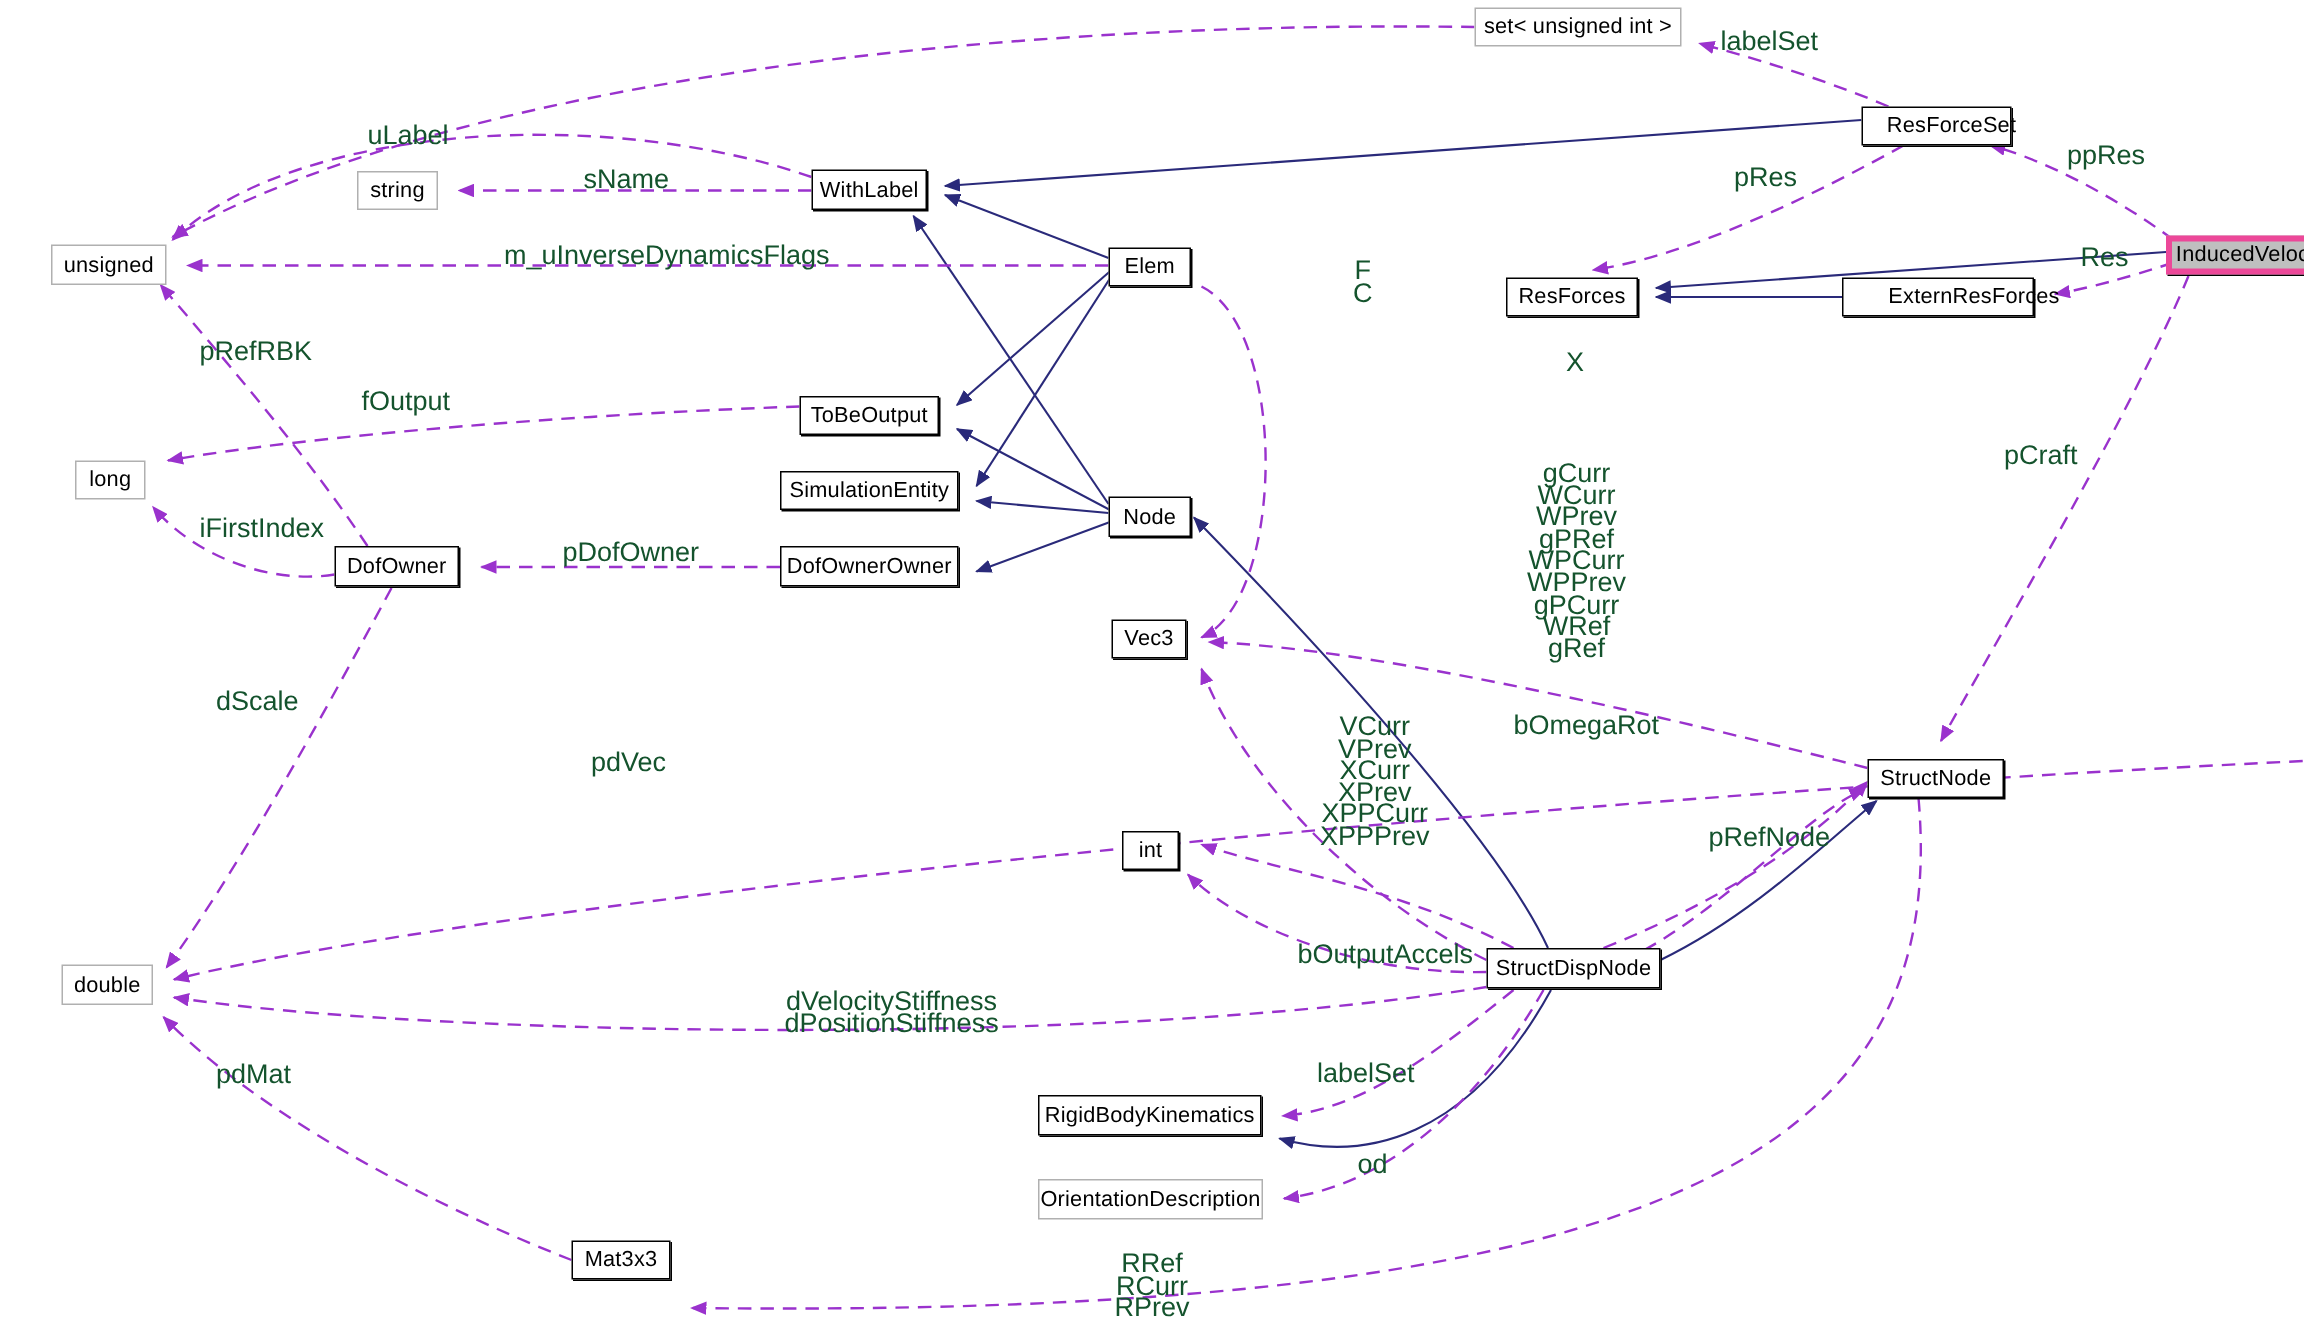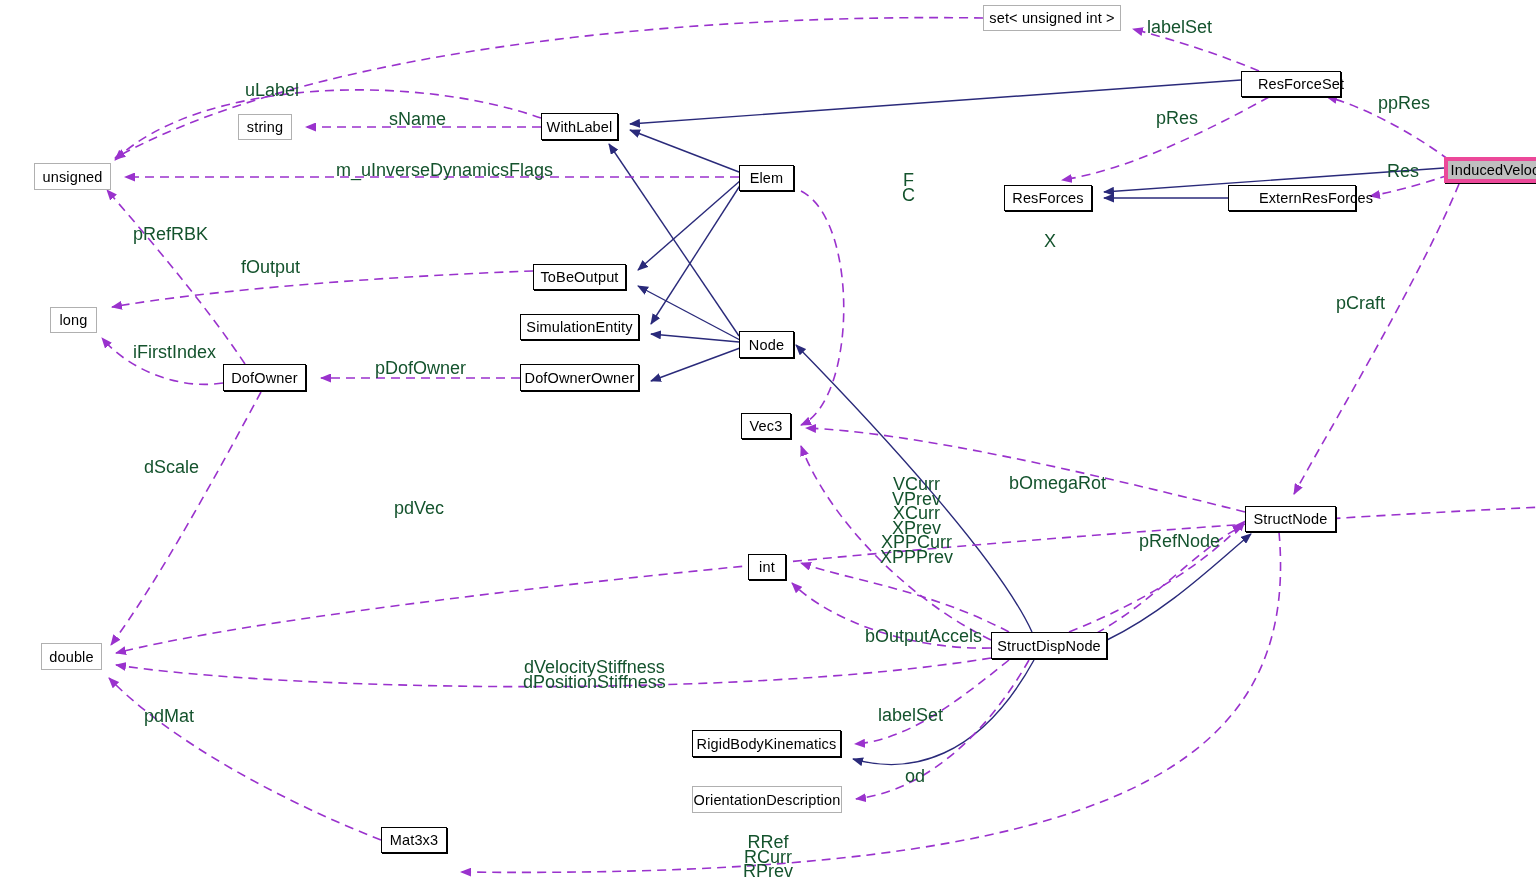--- a/index.html
+++ b/index.html
@@ -190,32 +190,41 @@
   <div class="edge-label left" style="left:360px;  top:112px;">sName</div>
   <div class="edge-label left" style="left:1127px; top:111px;">pRes</div>
   <div class="edge-label left" style="left:307px;  top:163px;">m_uInverseDynamicsFlags</div>
   <div class="edge-label left" style="left:1358px; top:164px;">Res</div>
   <div class="edge-label" style="left:873px;  top:173px;">F
 C</div>
   <div class="edge-label left" style="left:104px;  top:227px;">pRefRBK</div>
   <div class="edge-label left" style="left:1015px; top:234px;">X</div>
   <div class="edge-label left" style="left:212px;  top:260px;">fOutput</div>
   <div class="edge-label left" style="left:1307px; top:296px;">pCraft</div>
+  <div class="edge-label" style="left:989px;  top:308px;">gCurr
+WCurr
+WPrev
+gPRef
+WPCurr
+WPPrev
+gPCurr
+WRef
+gRef</div>
   <div class="edge-label left" style="left:104px;  top:345px;">iFirstIndex</div>
   <div class="edge-label left" style="left:346px;  top:361px;">pDofOwner</div>
   <div class="edge-label left" style="left:115px;  top:460px;">dScale</div>
   <div class="edge-label left" style="left:980px;  top:476px;">bOmegaRot</div>
   <div class="edge-label left" style="left:365px;  top:501px;">pdVec</div>
   <div class="edge-label" style="left:851px;  top:477px;">VCurr
 VPrev
 XCurr
 XPrev
 XPPCurr
 XPPPrev</div>
-  <div class="edge-label left" style="left:1110px; top:534px;">pRefNode</div>
+  <div class="edge-label left" style="left:1110px; top:551px;">pRefNode</div>
   <div class="edge-label left" style="left:836px;  top:629px;">bOutputAccels</div>
   <div class="edge-label" style="left:494px;  top:660px;">dVelocityStiffness
 dPositionStiffness</div>
   <div class="edge-label left" style="left:115px;  top:709px;">pdMat</div>
   <div class="edge-label left" style="left:849px;  top:708px;">labelSet</div>
   <div class="edge-label left" style="left:876px;  top:769px;">od</div>
   <div class="edge-label" style="left:714px;  top:835px;">RRef
 RCurr
 RPrev</div>
 

